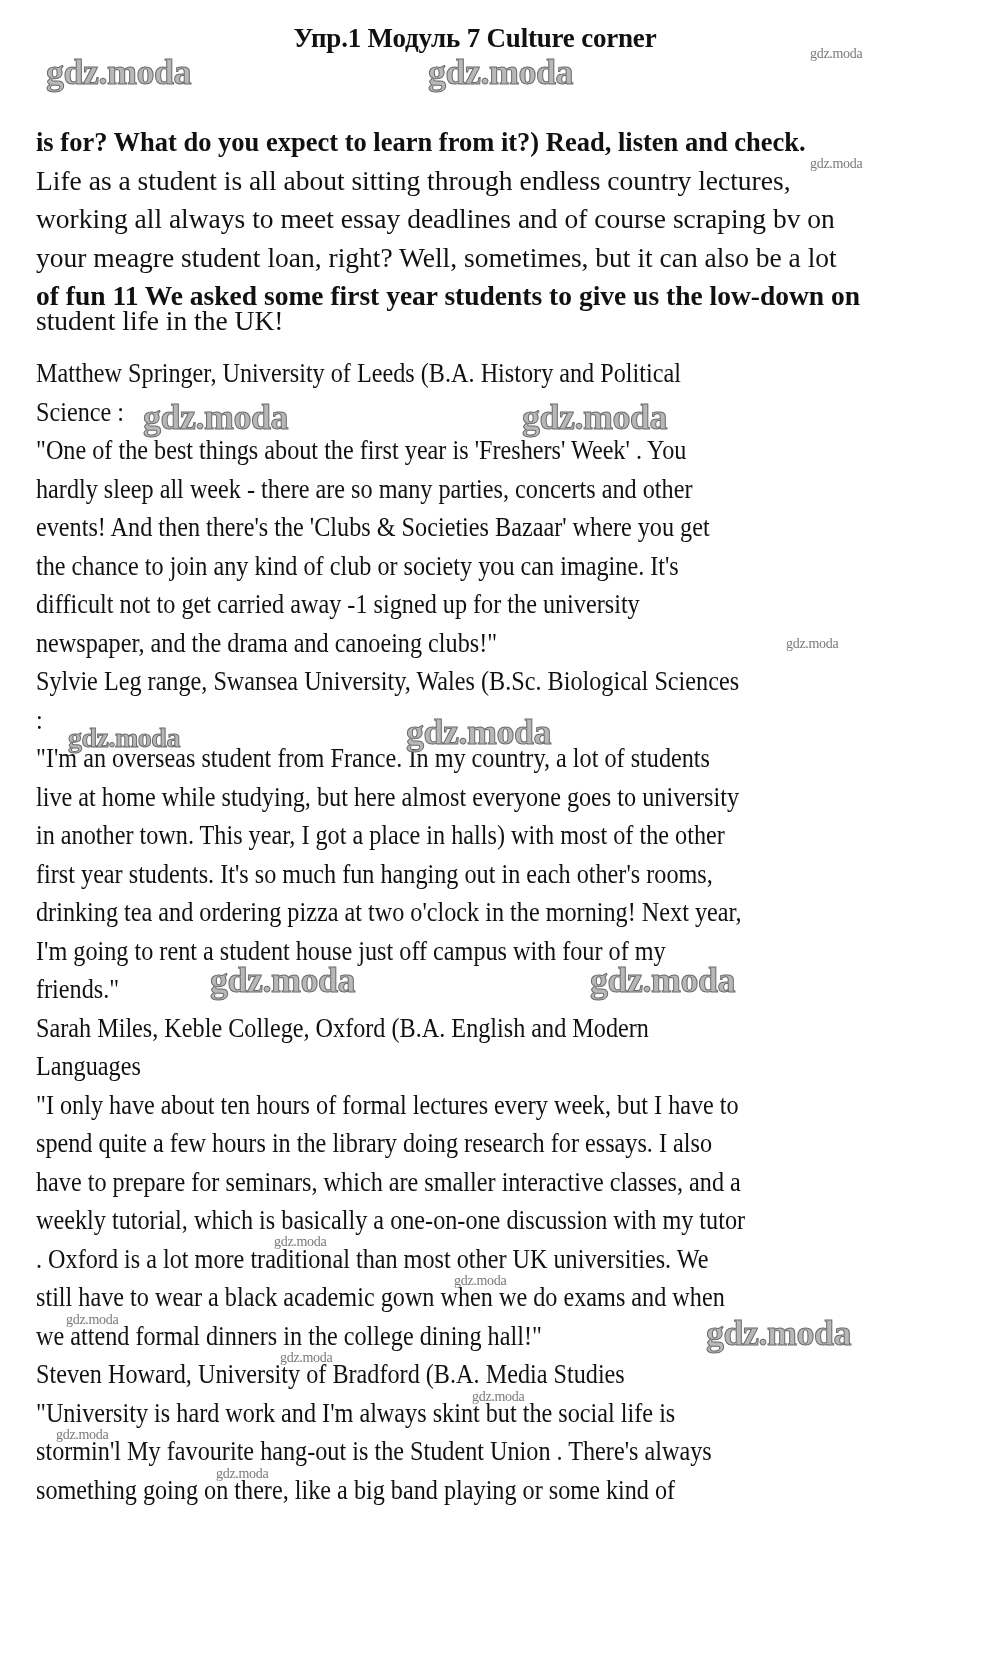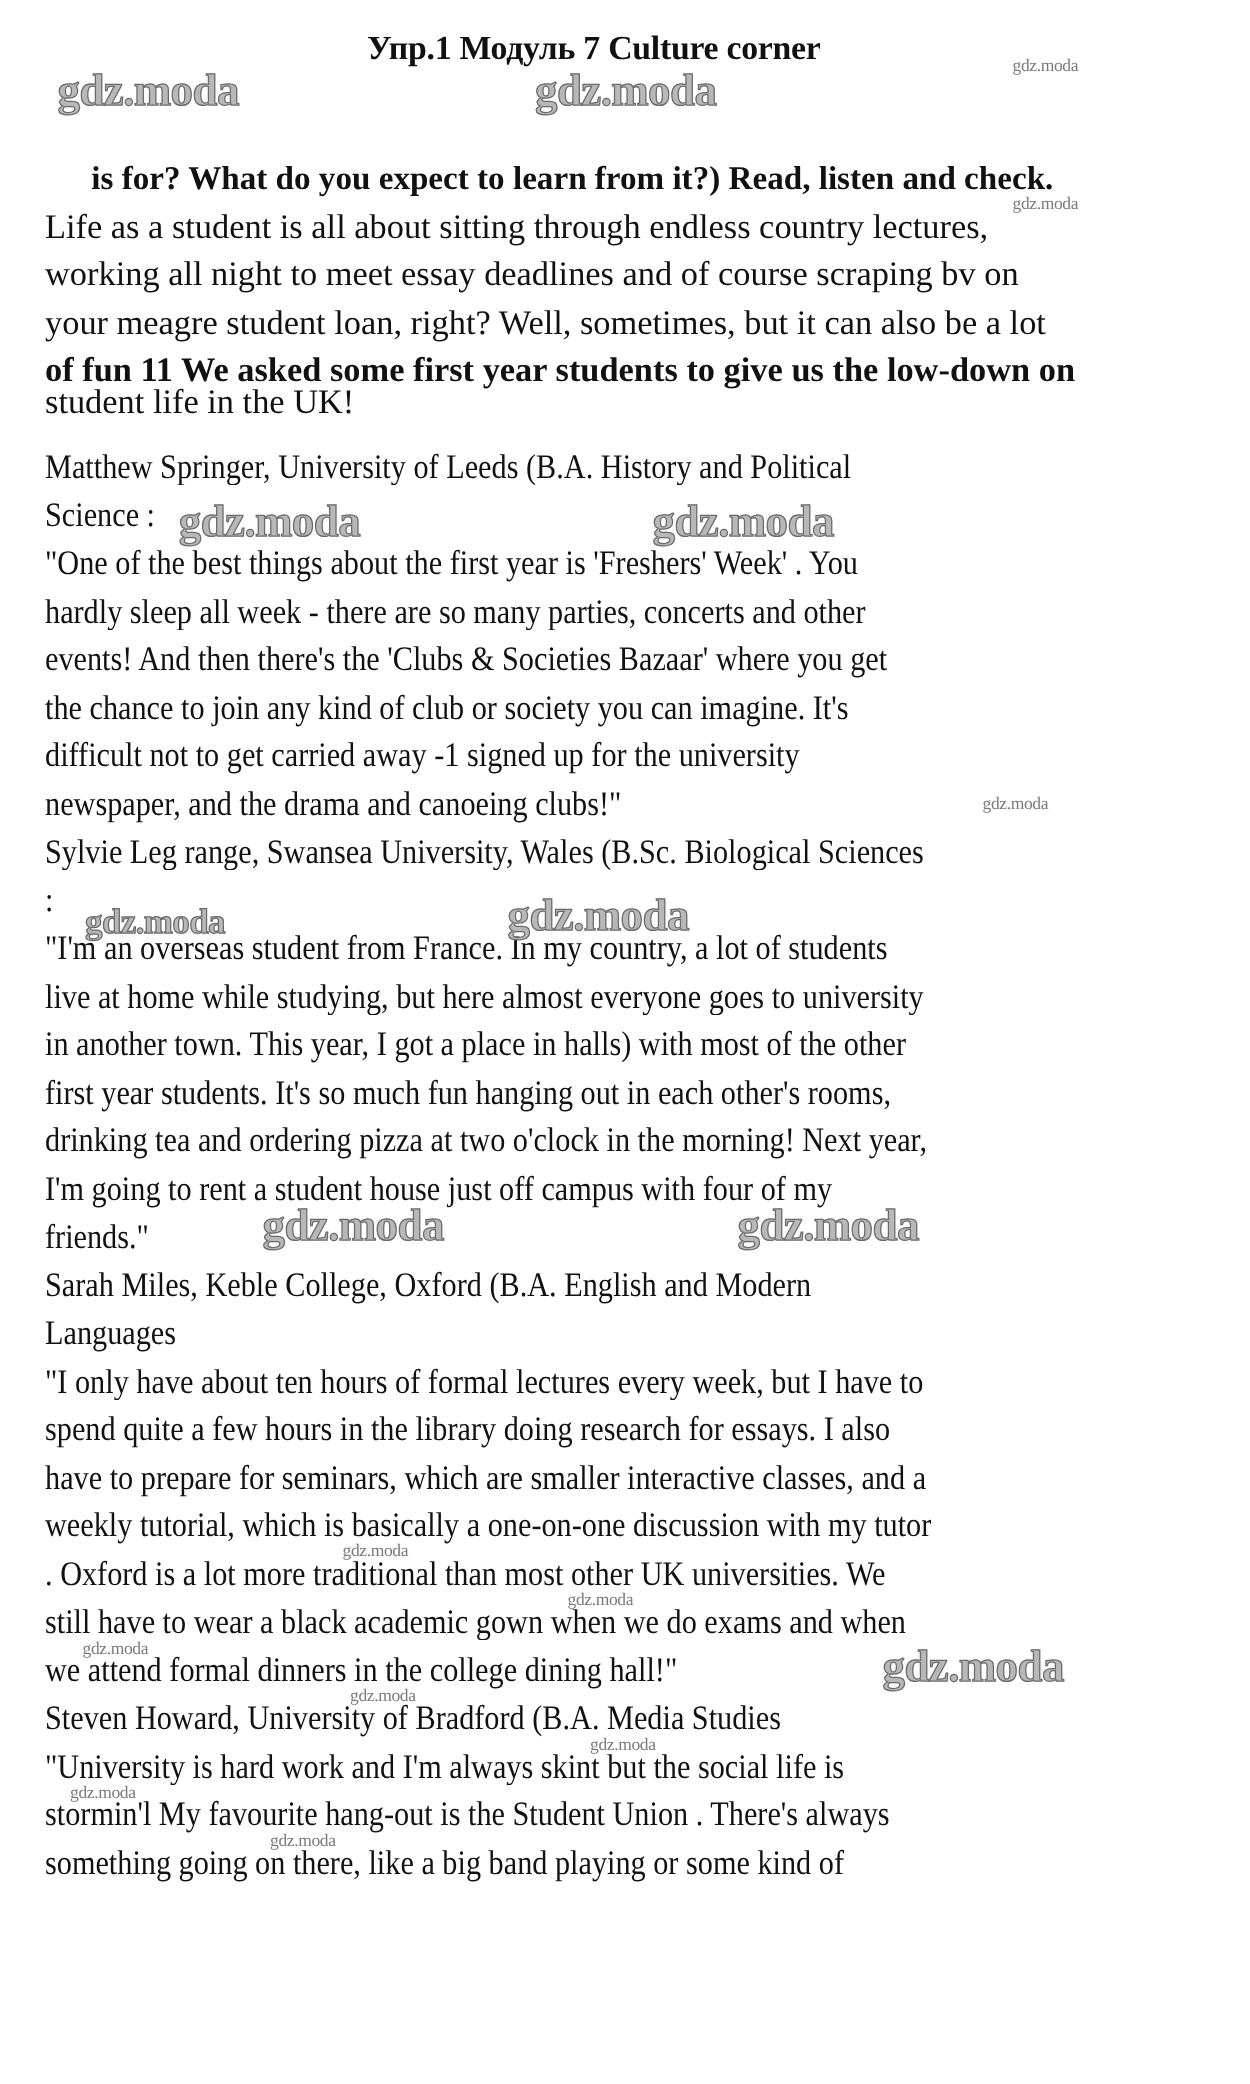--- a/index.html
+++ b/index.html
@@ -70,24 +70,24 @@
       letter-spacing: -0.3px;
     }
   </style>
 </head>
 <body>
 
 <div class="page">
 
   <div class="title">Упр.1 Модуль 7 Culture corner</div>
 
-  <div class="line bold" style="top:126px;margin-left:37px;">is for? What do you expect to learn from it?) Read, listen and check.</div>
+  <div class="line bold" style="top:126px;">is for? What do you expect to learn from it?) Read, listen and check.</div>
 
   <div class="line" style="top:165px;">Life as a student is all about sitting through endless country lectures,</div>
-  <div class="line" style="top:203px;">working all night to meet essay deadlines and of course scraping bv on</div>
+  <div class="line" style="top:203px;">working all always to meet essay deadlines and of course scraping bv on</div>
   <div class="line" style="top:242px;">your meagre student loan, right? Well, sometimes, but it can also be a lot</div>
   <div class="line" style="top:280px;font-weight:bold;">of fun 11 We asked some first year students to give us the low-down on</div>
   <div class="line" style="top:305px;">student life in the UK!</div>
 
   <div class="line cond" style="top:357px;">Matthew Springer, University of Leeds (B.A. History and Political</div>
   <div class="line cond" style="top:396px;">Science :</div>
   <div class="line cond" style="top:434px;">"One of the best things about the first year is 'Freshers' Week' . You</div>
   <div class="line cond" style="top:473px;">hardly sleep all week - there are so many parties, concerts and other</div>
   <div class="line cond" style="top:511px;">events! And then there's the 'Clubs &amp; Societies Bazaar' where you get</div>
   <div class="line cond" style="top:550px;">the chance to join any kind of club or society you can imagine. It's</div>

